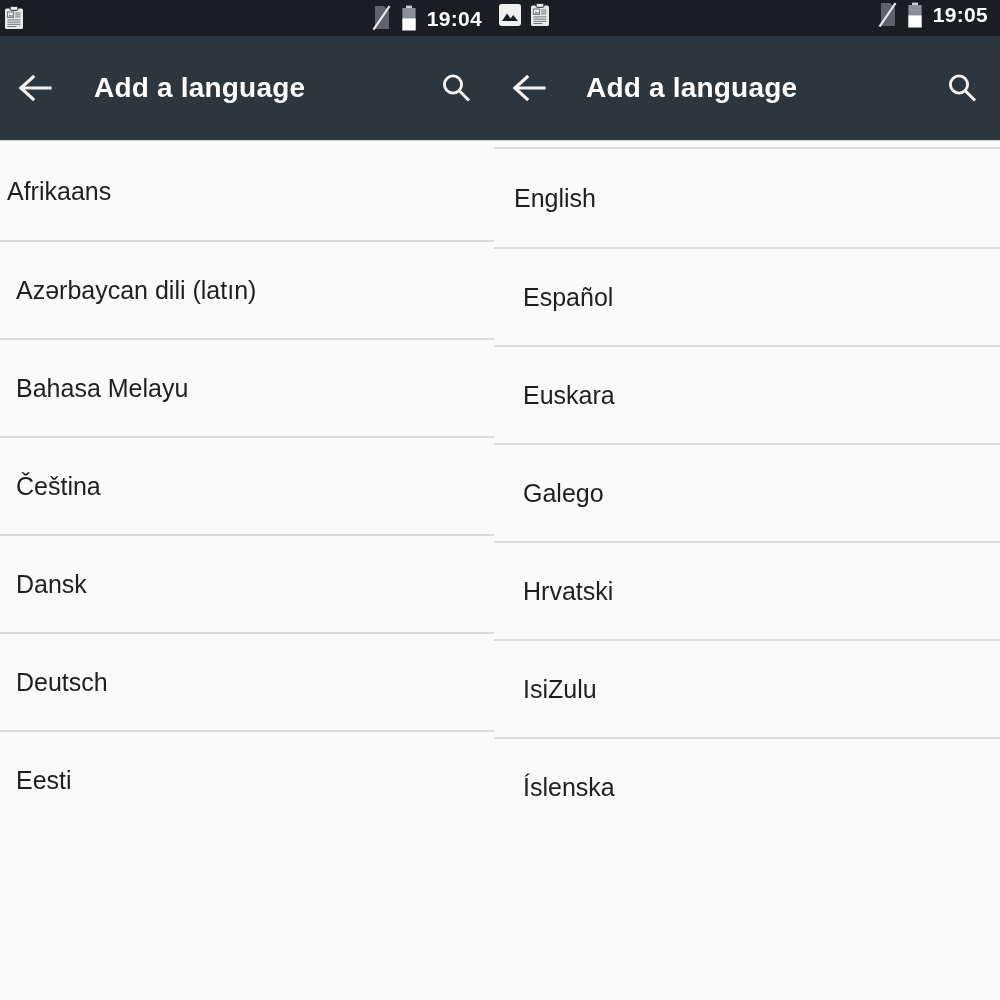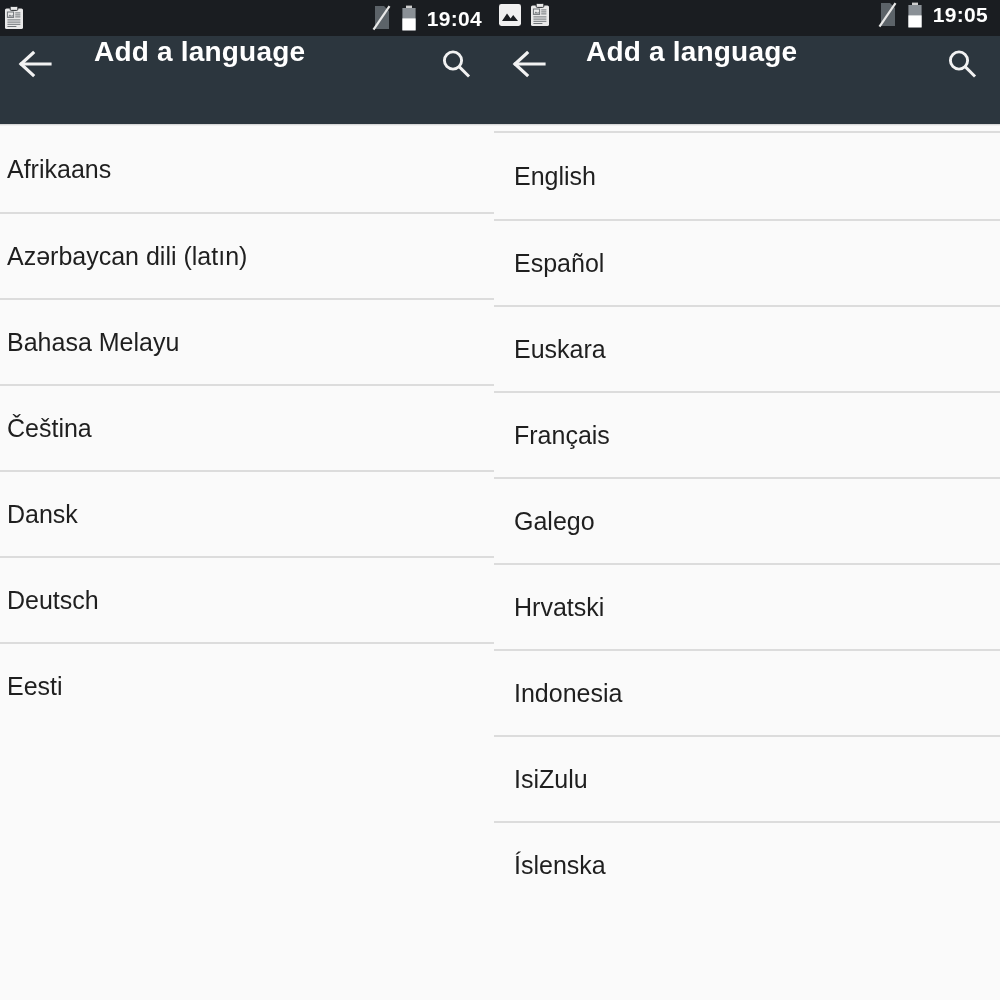--- a/index.html
+++ b/index.html
@@ -64,23 +64,24 @@
     letter-spacing: 0.3px;
     line-height: 1;
     font-family: "Liberation Sans", "DejaVu Sans", sans-serif;
   }
 
   .sicon { display: block; }
 
   
   .appbar {
     position: relative;
-    height: 88px;
+    height: 104px;
     background: #2c363e;
     display: flex;
+    align-items: center;
     box-sizing: border-box;
     overflow: hidden;
   }
   .appbar-back {
     width: 56px;
     height: 56px;
     margin-left: 8px;
     display: flex;
     align-items: center;
     justify-content: center;
@@ -113,28 +114,29 @@
     background: linear-gradient(to bottom, rgba(0,0,0,0.18), rgba(0,0,0,0));
   }
 
   
   .list {
     position: relative;
     background: #fafafa;
   }
   .list-row {
     position: relative;
-    height: 86px;
+    height: 98px;
     display: flex;
     align-items: center;
     background: #fafafa;
     box-sizing: border-box;
   }
   .list-row + .list-row {
     border-top: 2px solid #dcdcdc;
+    padding-left: 9px;
   }
   .list-label {
     font-size: 25px;
     color: #1f1f1f;
     line-height: 1;
     white-space: nowrap;
   }
   .panel-left  .list-label { padding-left: 7px; }
   .panel-right .list-label { padding-left: 20px; }
 
@@ -299,32 +301,26 @@
       <div class="list-row">
           <span class="list-label">English</span>
         </div>
       <div class="list-row">
           <span class="list-label">Español</span>
         </div>
       <div class="list-row">
           <span class="list-label">Euskara</span>
         </div>
       <div class="list-row">
-          <span class="list-label">Français</span>
-        </div>
-      <div class="list-row">
           <span class="list-label">Galego</span>
         </div>
       <div class="list-row">
           <span class="list-label">Hrvatski</span>
         </div>
       <div class="list-row">
-          <span class="list-label">Indonesia</span>
-        </div>
-      <div class="list-row">
           <span class="list-label">IsiZulu</span>
         </div>
       <div class="list-row">
           <span class="list-label">Íslenska</span>
         </div>
     </div>
   </div>
 
 </div>
 

